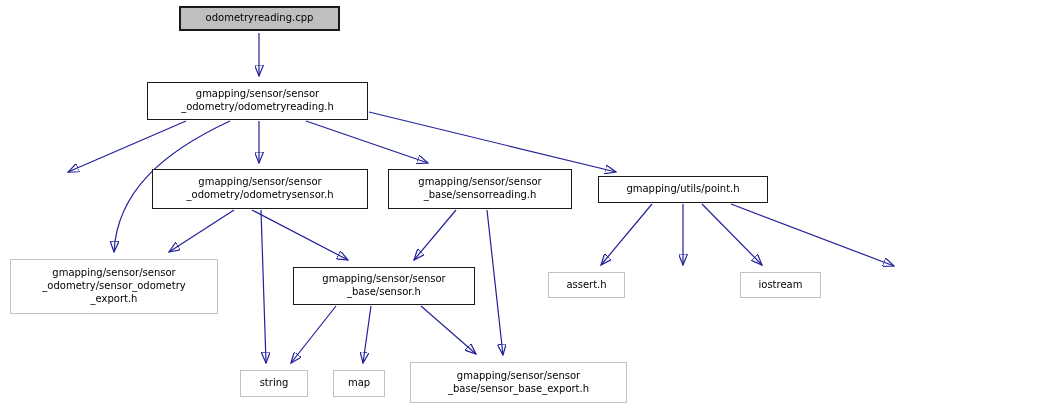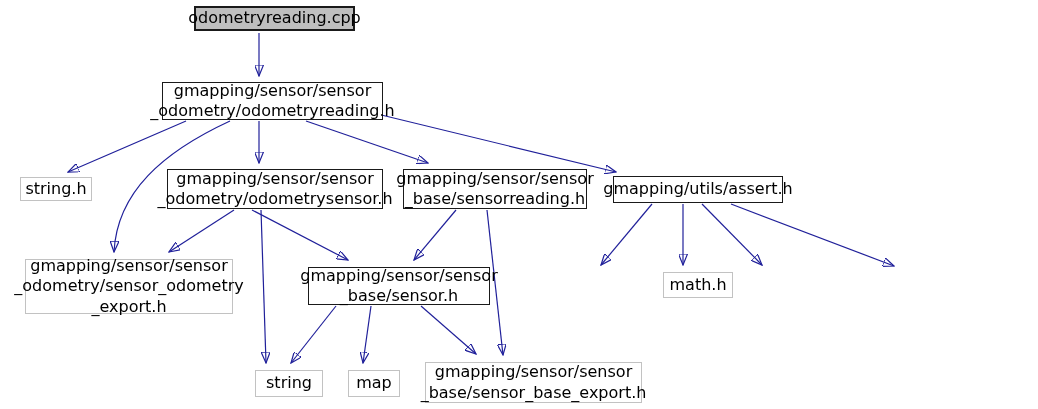--- a/index.html
+++ b/index.html
@@ -23,25 +23,24 @@
   #edges path{fill:none;stroke:var(--edge);stroke-width:1.2px;}
   #arrowhead-shape{fill:var(--edge);}
   .node{
     position:absolute;
     box-sizing:border-box;
     display:flex;
     align-items:center;
     justify-content:center;
     background:#ffffff;
     color:var(--text);
-    font-size:16px;
+    font-size:10px;
     line-height:1.28;
     text-align:center;
     white-space:pre-line;
-    margin-left:15px;
   }
   .documented{border:1.5px solid var(--doc-border);}
   .external{border:1px solid var(--ext-border);}
   .current{border:2px solid var(--doc-border);background:var(--current-fill);}
 </style>
 </head>
 <body>
 
 <div id="stage">
 
@@ -69,40 +68,40 @@
     <path d="M683,204 L683,265" marker-end="url(#arrow)"></path>
     <path d="M702,204 L762,265" marker-end="url(#arrow)"></path>
     <path d="M731,204 L894,266" marker-end="url(#arrow)"></path>
   </svg>
 
   <div class="node current" style="left:179px;top:6px;width:161px;height:25px;">odometryreading.cpp</div>
 
   <div class="node documented" style="left:147px;top:82px;width:221px;height:38px;">gmapping/sensor/sensor
 _odometry/odometryreading.h</div>
 
-  <div class="node external" style="left:5px;top:177px;width:72px;height:24px;">string.h</div>
 
   <div class="node documented" style="left:152px;top:169px;width:216px;height:40px;">gmapping/sensor/sensor
 _odometry/odometrysensor.h</div>
 
   <div class="node documented" style="left:388px;top:169px;width:184px;height:40px;">gmapping/sensor/sensor
 _base/sensorreading.h</div>
 
-  <div class="node documented" style="left:598px;top:176px;width:170px;height:27px;">gmapping/utils/assert.h</div>
+  <div class="node documented" style="left:598px;top:176px;width:170px;height:27px;">gmapping/utils/point.h</div>
 
   <div class="node external" style="left:10px;top:259px;width:208px;height:55px;">gmapping/sensor/sensor
 _odometry/sensor_odometry
 _export.h</div>
 
   <div class="node documented" style="left:293px;top:267px;width:182px;height:38px;">gmapping/sensor/sensor
 _base/sensor.h</div>
 
+  <div class="node external" style="left:548px;top:272px;width:77px;height:26px;">assert.h</div>
 
-  <div class="node external" style="left:648px;top:272px;width:70px;height:26px;">math.h</div>
 
+  <div class="node external" style="left:740px;top:272px;width:81px;height:26px;">iostream</div>
 
 
   <div class="node external" style="left:240px;top:370px;width:68px;height:27px;">string</div>
 
   <div class="node external" style="left:333px;top:370px;width:52px;height:27px;">map</div>
 
   <div class="node external" style="left:410px;top:362px;width:217px;height:41px;">gmapping/sensor/sensor
 _base/sensor_base_export.h</div>
 
 </div>

